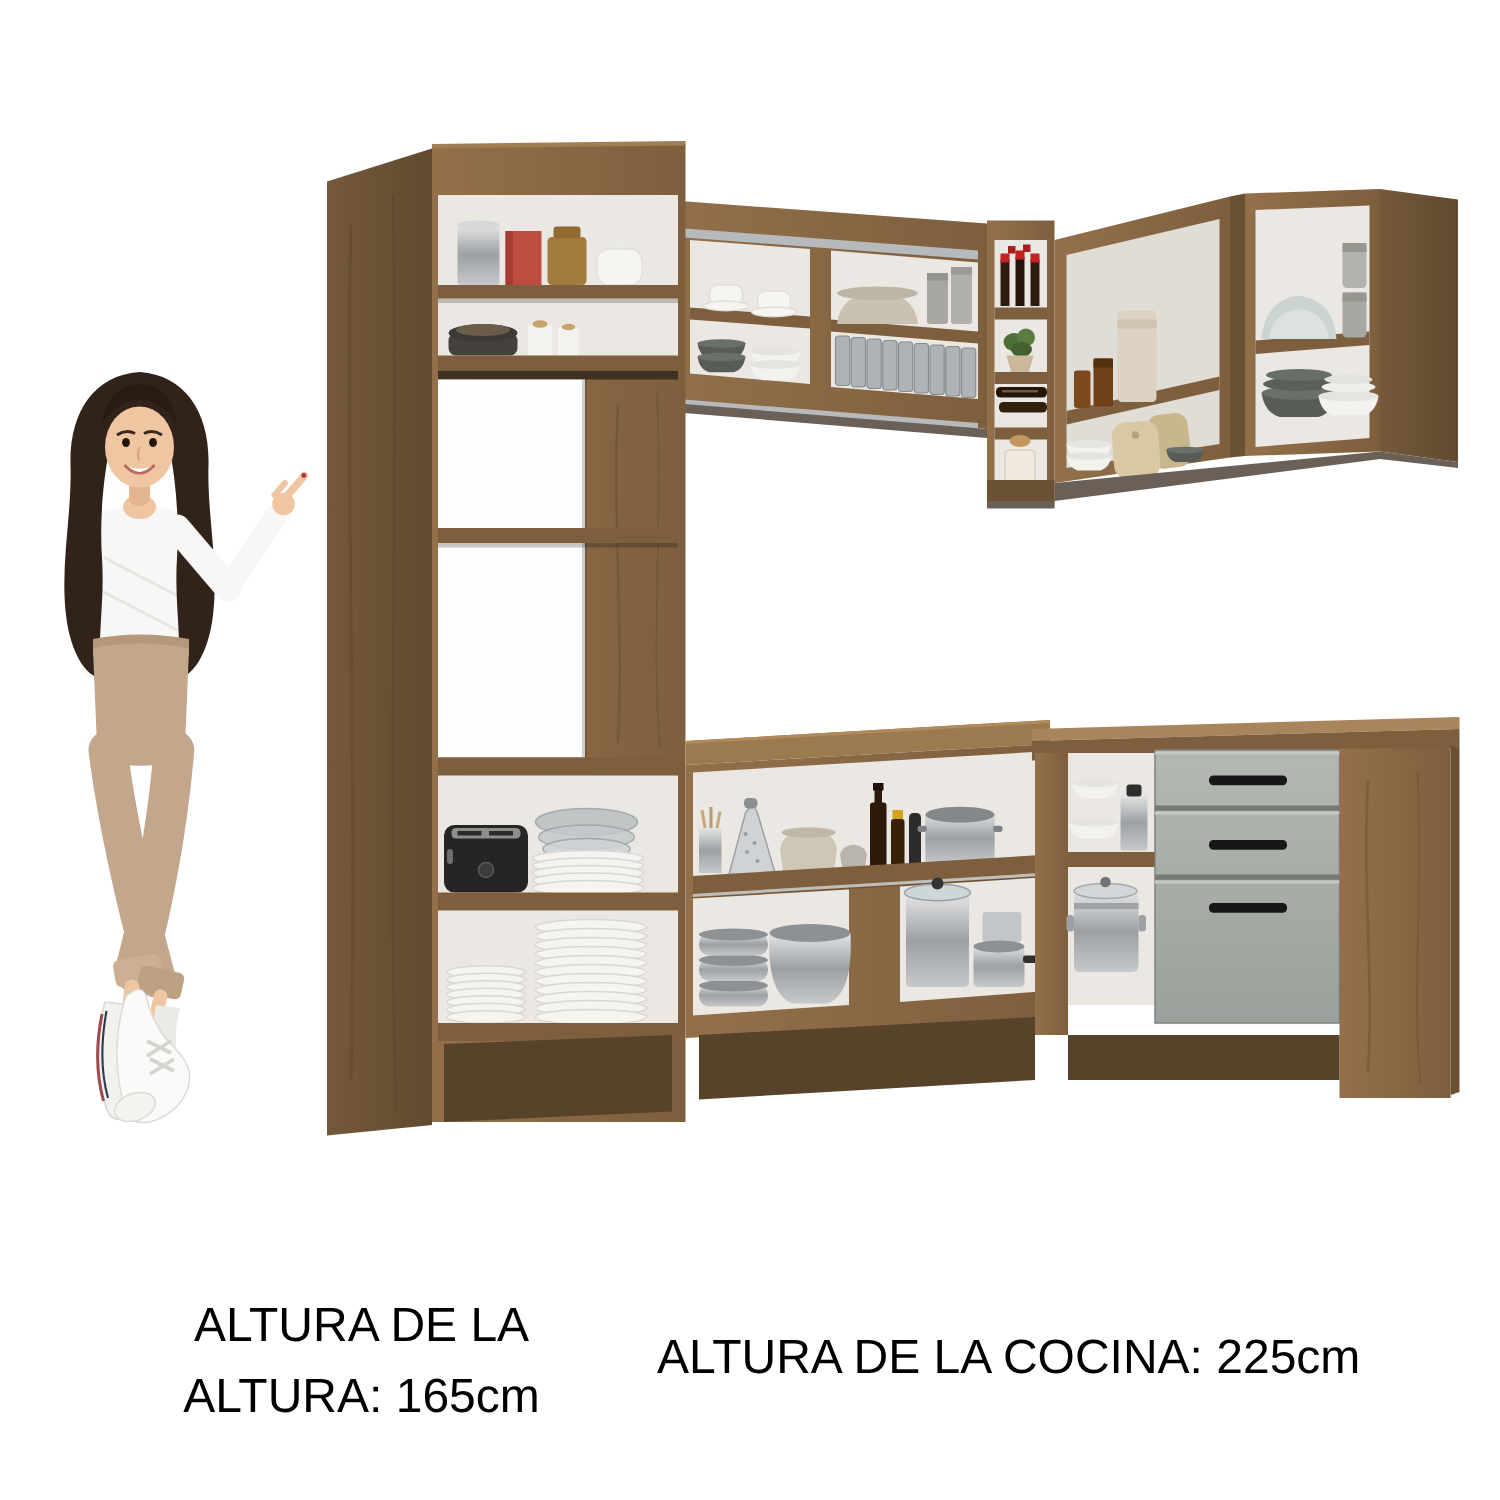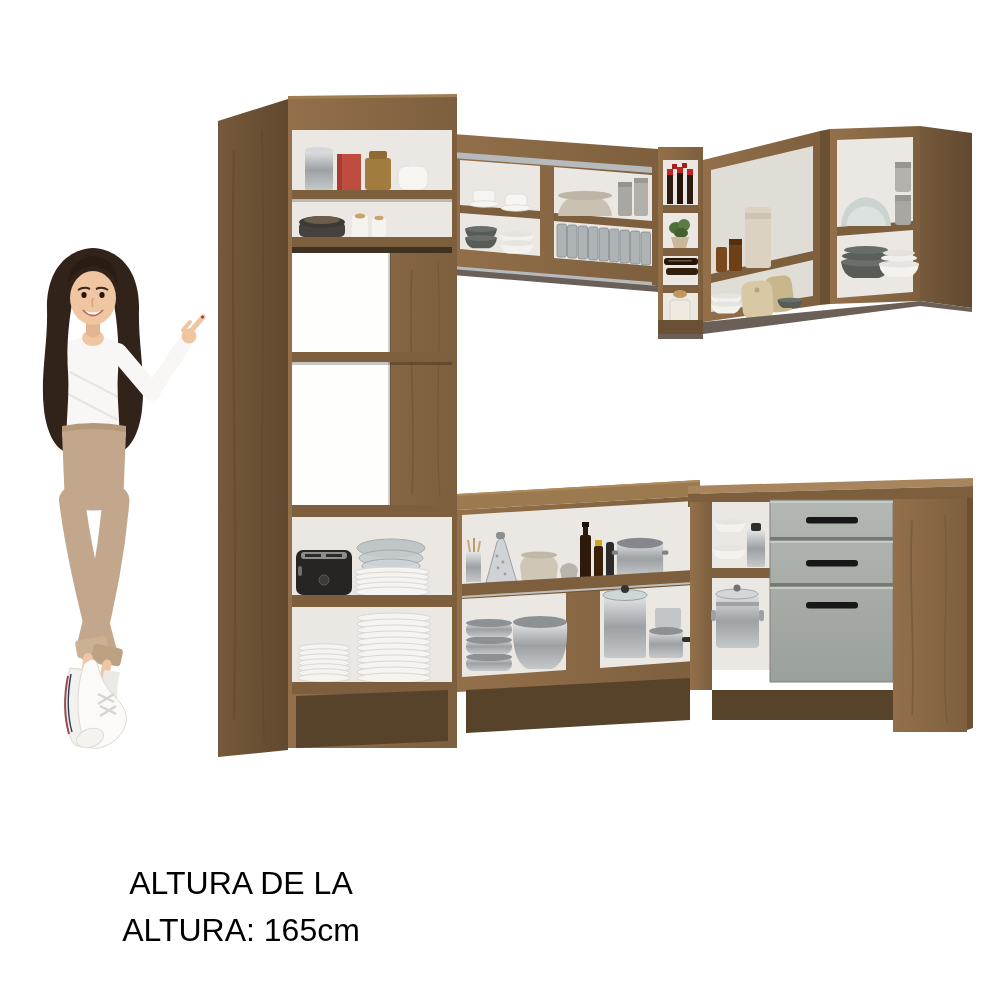--- a/index.html
+++ b/index.html
@@ -408,13 +408,14 @@
       <ellipse cx="90" cy="738" rx="14" ry="9" transform="rotate(-20 90 738)" style="fill:#f4f3f0;stroke:#dcdad6"></ellipse>
       <path d="M98,694 L114,702 M114,694 L98,704 M100,706 L116,714 M116,706 L100,716" style="stroke:#d6d4d0;stroke-width:2.5;fill:none"></path>
     </g>
   </g>
 </svg>
 
 <div class="caption caption-left">
   <span>ALTURA DE LA</span>
   <span>ALTURA: 165cm</span>
 </div>
+<div class="caption caption-right">ALTURA DE LA COCINA: 225cm</div>
 </div>
 
 </body></html>

